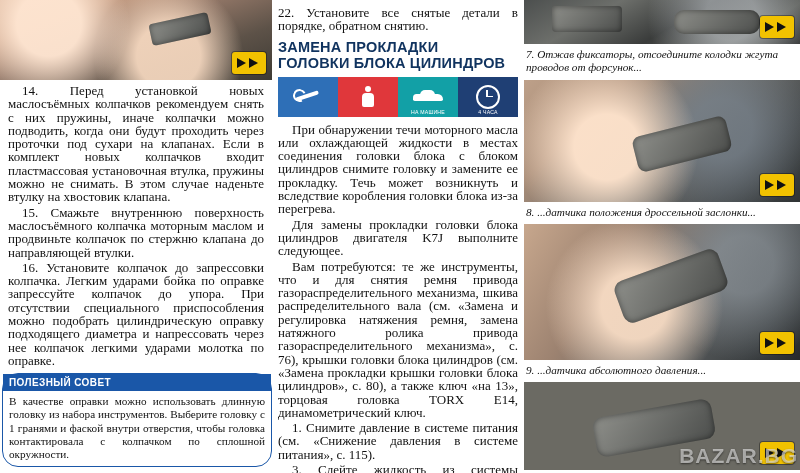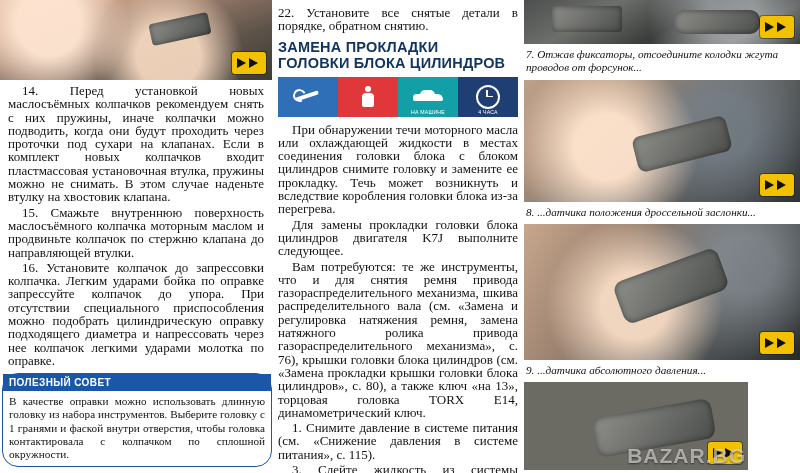--- a/index.html
+++ b/index.html
@@ -40,21 +40,21 @@
       linear-gradient(135deg,#bda089 0%, #a98d78 25%, #6f6f6c 52%, #4a4e50 78%, #2f3334 100%);
   }
   .ph-connector2{
     height:136px;width:276px;
     background:
       radial-gradient(circle at 40% 60%, rgba(250,222,198,.92) 0 18%, rgba(0,0,0,0) 48%),
       radial-gradient(circle at 80% 30%, rgba(150,158,165,.6) 0 12%, rgba(0,0,0,0) 40%),
       linear-gradient(120deg,#c7a78d 0%, #9c8270 30%, #5f6263 60%, #3c4042 85%, #272a2b 100%);
   }
   .ph-connector3{
-    height:88px;width:224px;
+    height:88px;width:276px;
     background:
       radial-gradient(circle at 35% 50%, rgba(248,220,196,.9) 0 18%, rgba(0,0,0,0) 46%),
       linear-gradient(140deg,#b79madd 0%, #9b8271 25%, #585c5e 58%, #34383a 88%);
     text-align: center;
   }
   .ph-sock{
     position:absolute;
     border-radius:4px;
     background:linear-gradient(135deg,#8e8f8a,#4c4e4c);
     box-shadow:inset 0 0 6px rgba(0,0,0,.5);

